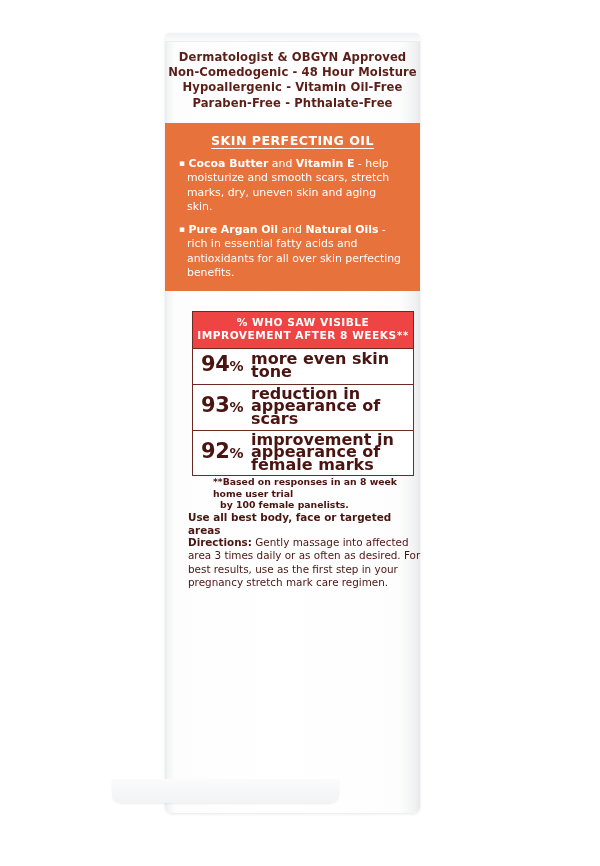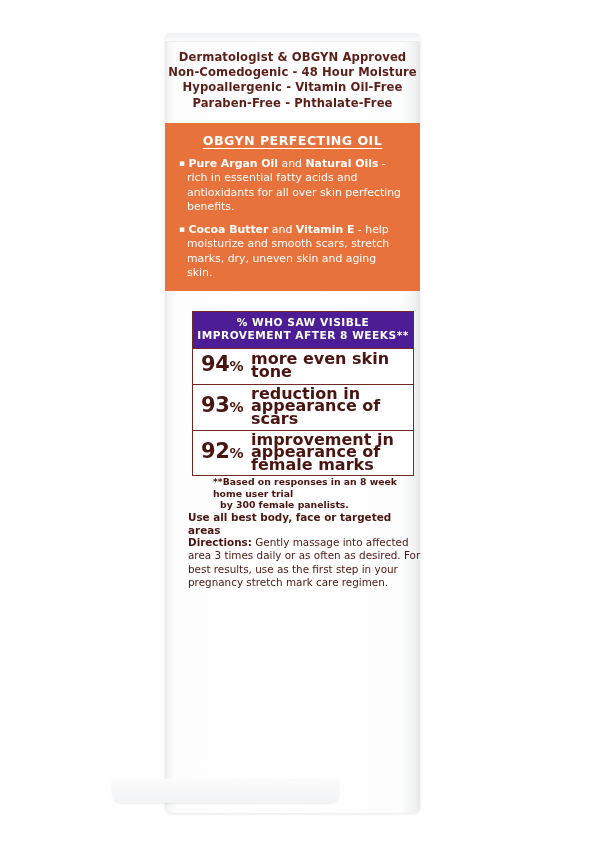--- a/index.html
+++ b/index.html
@@ -85,21 +85,21 @@
   .obullet sup{font-size:6.5px;vertical-align:3px;}
 
   
   #stats-table{
     position:absolute;left:27px;top:278px;width:222px;
     border:1.6px solid #6d2a22;
     background:#ffffff;
     box-sizing:border-box;
   }
   #stats-header{
-    background:#4c1d95;
+    background:#ef4444;
     color:#ffffff;
     font-weight:bold;
     font-size:10.6px;
     line-height:13.4px;
     text-align:center;
     letter-spacing:.5px;
     padding:4px 2px 5px;
     border-bottom:1.6px solid #6d2a22;
   }
   .stat-row{
@@ -161,30 +161,30 @@
   <div id="carton-top-rim"></div>
 
   <div id="claims">
     <div>Dermatologist &amp; OBGYN Approved</div>
     <div>Non-Comedogenic - 48 Hour Moisture</div>
     <div>Hypoallergenic - Vitamin Oil-Free</div>
     <div>Paraben-Free - Phthalate-Free</div>
   </div>
 
   <div id="orange-panel">
-    <div id="orange-title">OBGYN PERFECTING OIL</div>
+    <div id="orange-title">SKIN PERFECTING OIL</div>
+
+    <div class="obullet">
+      <span class="dot">▪</span>
+      <b>Cocoa Butter</b><span> and </span><b>Vitamin E</b><span> - help moisturize and smooth scars, stretch marks, dry, uneven skin and aging skin.</span>
+    </div>
 
     <div class="obullet">
       <span class="dot">▪</span>
       <b>Pure Argan Oil</b><span> and </span><b>Natural Oils</b><span> - rich in essential fatty acids and antioxidants for all over skin perfecting benefits.</span>
-    </div>
-
-    <div class="obullet">
-      <span class="dot">▪</span>
-      <b>Cocoa Butter</b><span> and </span><b>Vitamin E</b><span> - help moisturize and smooth scars, stretch marks, dry, uneven skin and aging skin.</span>
     </div>
 
   </div>
 
   <div id="stats-table">
     <div id="stats-header">
       <div>% WHO SAW VISIBLE</div>
       <div>IMPROVEMENT AFTER 8 WEEKS**</div>
     </div>
 
@@ -199,21 +199,21 @@
     </div>
 
     <div class="stat-row">
       <div class="stat-pct"><span>92</span><span class="sym">%</span></div>
       <div class="stat-label">improvement in appearance of female marks</div>
     </div>
   </div>
 
   <div id="footnote">
     <span>**Based on responses in an 8 week home user trial</span>
-    <span class="indent">by 300 female panelists.</span>
+    <span class="indent">by 100 female panelists.</span>
   </div>
 
   <div id="usage">Use all best body, face or targeted areas</div>
 
   <div id="directions">
     <b>Directions:</b><span> Gently massage into affected area 3 times daily or as often as desired. For best results, use as the first step in your pregnancy stretch mark care regimen.</span>
   </div>
 
 </div>
 

